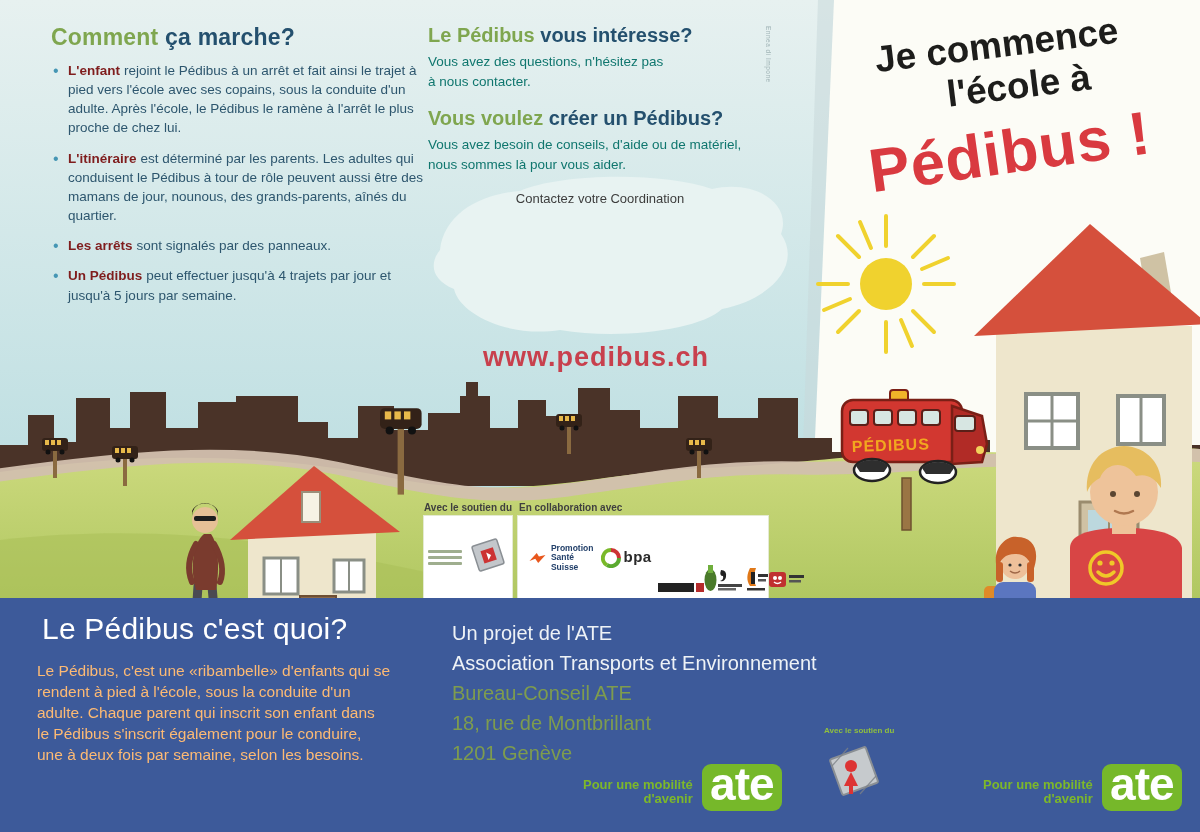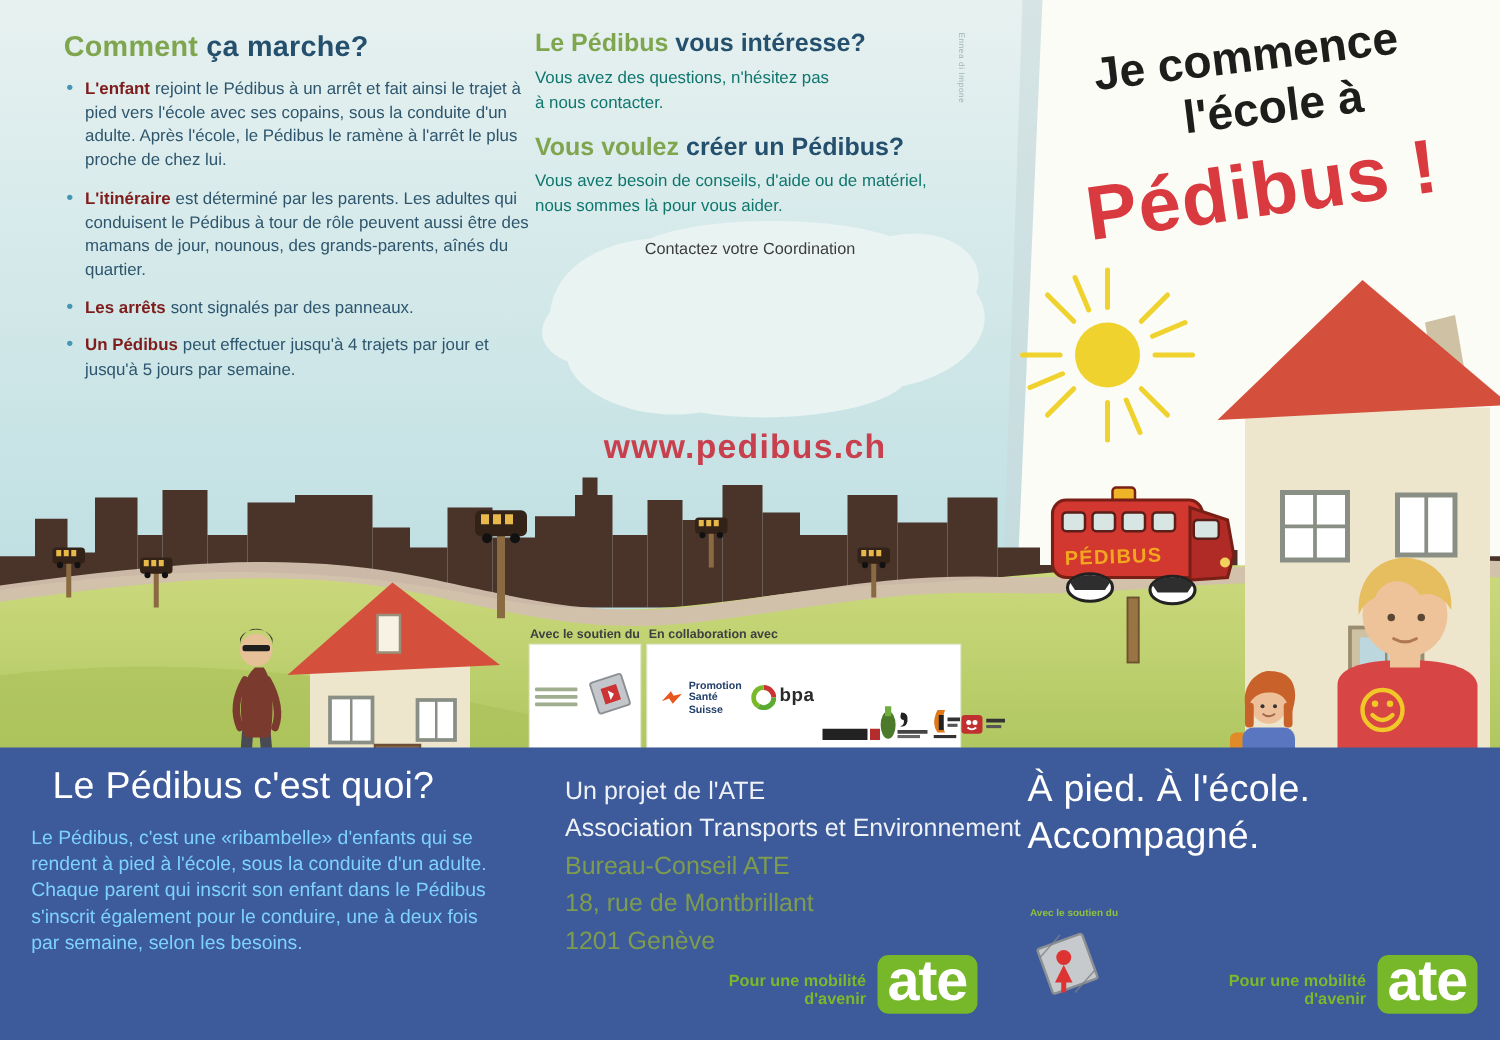--- a/index.html
+++ b/index.html
@@ -51,21 +51,21 @@
   .bpa{display:flex;align-items:flex-start;gap:3px;}
   .bpa .word{font-size:15px;font-weight:800;color:#2a2a2a;letter-spacing:.5px;}
   .row-bot{display:flex;align-items:flex-end;justify-content:space-between;padding:0 2px 2px;}
   .mini{display:flex;align-items:flex-end;gap:2px;}
   .bar{background:#222;display:inline-block;}
 
   
   .band{position:absolute;left:0;top:598px;width:1200px;height:234px;background:#3d5a9a;}
   .what{position:absolute;left:25px;top:14px;width:378px;}
   .what h2{font-size:30px;font-weight:500;color:#fff;margin:0 17px 14px;letter-spacing:.2px;}
-  .what p{font-size:15.5px;line-height:1.36;color:#7dd3fc;margin:0;}
+  .what p{font-size:15.5px;line-height:1.36;color:#fdba74;margin:12px;}
   .proj{position:absolute;left:420px;top:20px;font-size:20px;line-height:1.5;margin-left:32px;}
   .proj .w{color:#eef2f6;} .proj .a{color:#7e9c4e;}
   .slogan{position:absolute;left:822px;top:16px;font-size:30px;font-weight:500;
           color:#fff;line-height:1.22;letter-spacing:.2px;}
   .support-small{position:absolute;left:824px;top:128px;font-size:8px;color:#8fbf3f;font-weight:bold;}
   .fvs-big{position:absolute;left:818px;top:138px;}
   .ate{position:absolute;display:flex;align-items:flex-end;gap:9px;}
   .ate-mid{left:583px;top:166px;} .ate-right{left:983px;top:166px;}
   .ate .tag{text-align:right;color:#7db82a;font-weight:bold;font-size:13px;
             line-height:1.08;padding-bottom:5px;}
@@ -424,24 +424,20 @@
     </section>
 
     <section class="proj">
       <div class="w">Un projet de l'ATE</div>
       <div class="w">Association Transports et Environnement</div>
       <div class="a">Bureau-Conseil ATE</div>
       <div class="a">18, rue de Montbrillant</div>
       <div class="a">1201 Genève</div>
     </section>
 
-    <section class="slogan">
-      <div>À pied. À l'école.</div>
-      <div>Accompagné.</div>
-    </section>
 
     <div class="support-small">Avec le soutien du</div>
 
     <svg class="fvs-big" width="70" height="72" viewBox="0 0 70 72">
       <rect x="17" y="16" width="38" height="38" rx="2" fill="#c6cacd" stroke="#8a8f94" stroke-width="2" transform="rotate(-20 36 35)"></rect>
       <circle cx="33" cy="30" r="6" fill="#d33"></circle>
       <path d="M33,36 l-7,14 h14 z" fill="#d33"></path>
       <rect x="31" y="48" width="4" height="10" fill="#d33"></rect>
       <g stroke="#7d8287" stroke-width="1.2" opacity=".8">
         <line x1="14" y1="30" x2="30" y2="12"></line>

